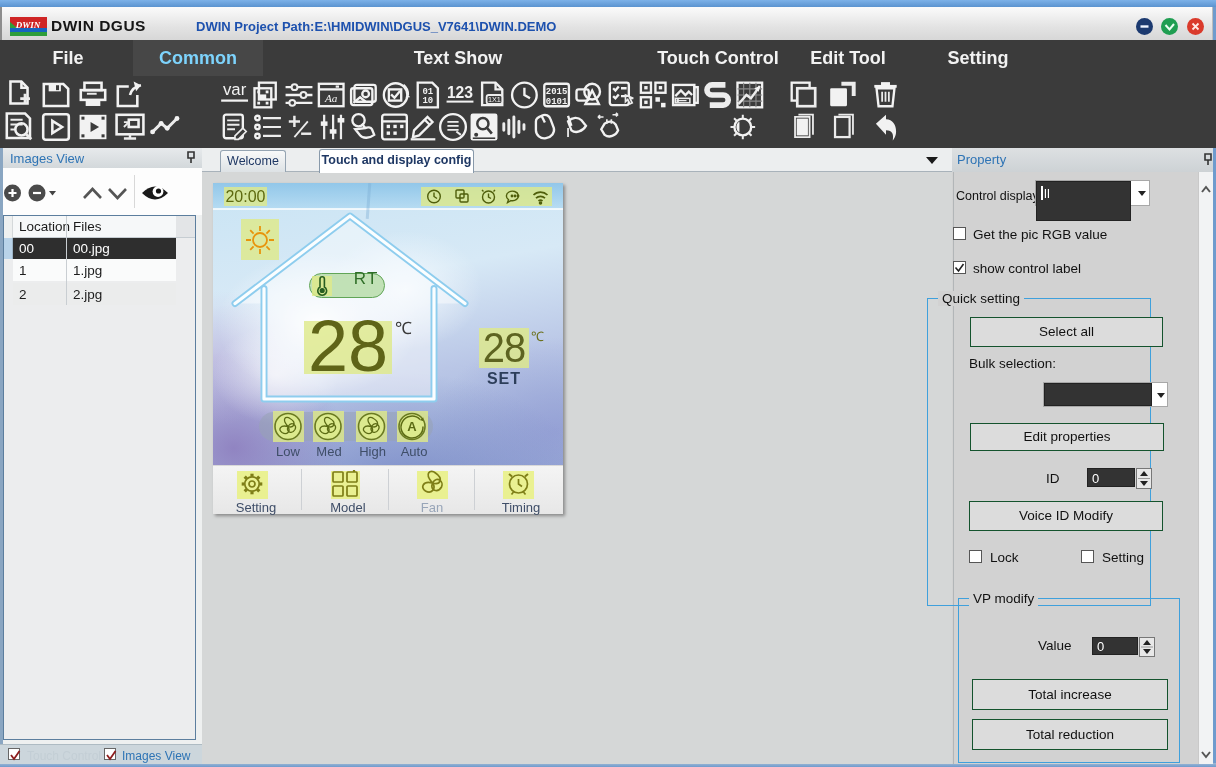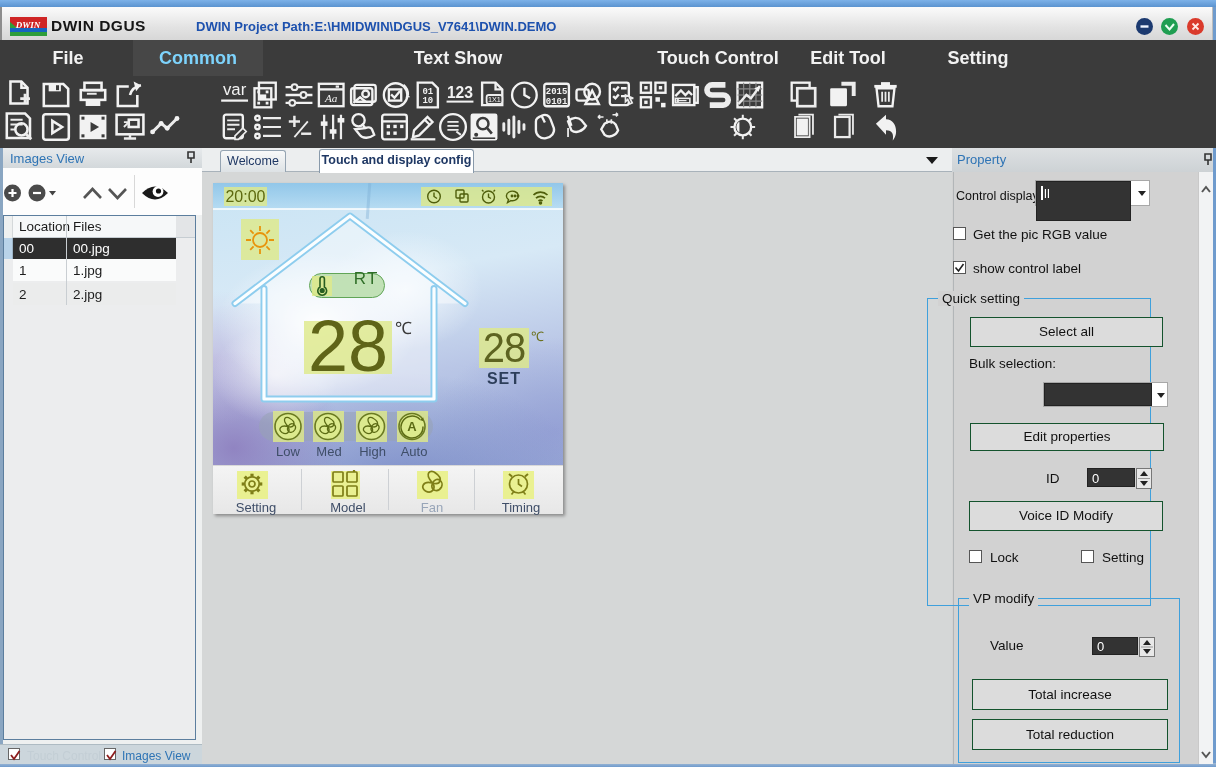--- a/index.html
+++ b/index.html
@@ -587,21 +587,21 @@
     </svg>
 </div>
 <div class="btn abs" style="left:969px;top:501px;width:194px;height:30px;line-height:28px">Voice ID Modify</div>
 <div class="cb abs" style="left:969px;top:550px"></div>
 <div class="rlabel abs" style="left:990px;top:550px">Lock</div>
 <div class="cb abs" style="left:1081px;top:550px"></div>
 <div class="rlabel abs" style="left:1102px;top:550px">Setting</div>
 <div class="gbox abs" style="left:958px;top:598px;width:222px;height:165px">
   <div class="glabel">VP modify</div>
 </div>
-<div class="rlabel abs" style="left:990px;top:638px">Value</div>
+<div class="rlabel abs" style="left:1038px;top:638px">Value</div>
 <div class="dinput abs" style="left:1092px;top:637px;width:46px;height:18px;line-height:18px">0</div>
 <div class="spin abs" style="left:1139px;top:637px;height:20px">
   <svg width="14" height="18">
       <polygon points="7,2 11,7 3,7" fill="#222"></polygon>
       <polygon points="7,16 11,11 3,11" fill="#222"></polygon>
       <rect x="1" y="8.5" width="12" height="1" fill="#999"></rect>
     </svg>
 </div>
 <div class="btn abs" style="left:972px;top:679px;width:196px;height:31px;line-height:29px">Total increase</div>
 <div class="btn abs" style="left:972px;top:719px;width:196px;height:31px;line-height:29px">Total reduction</div>

